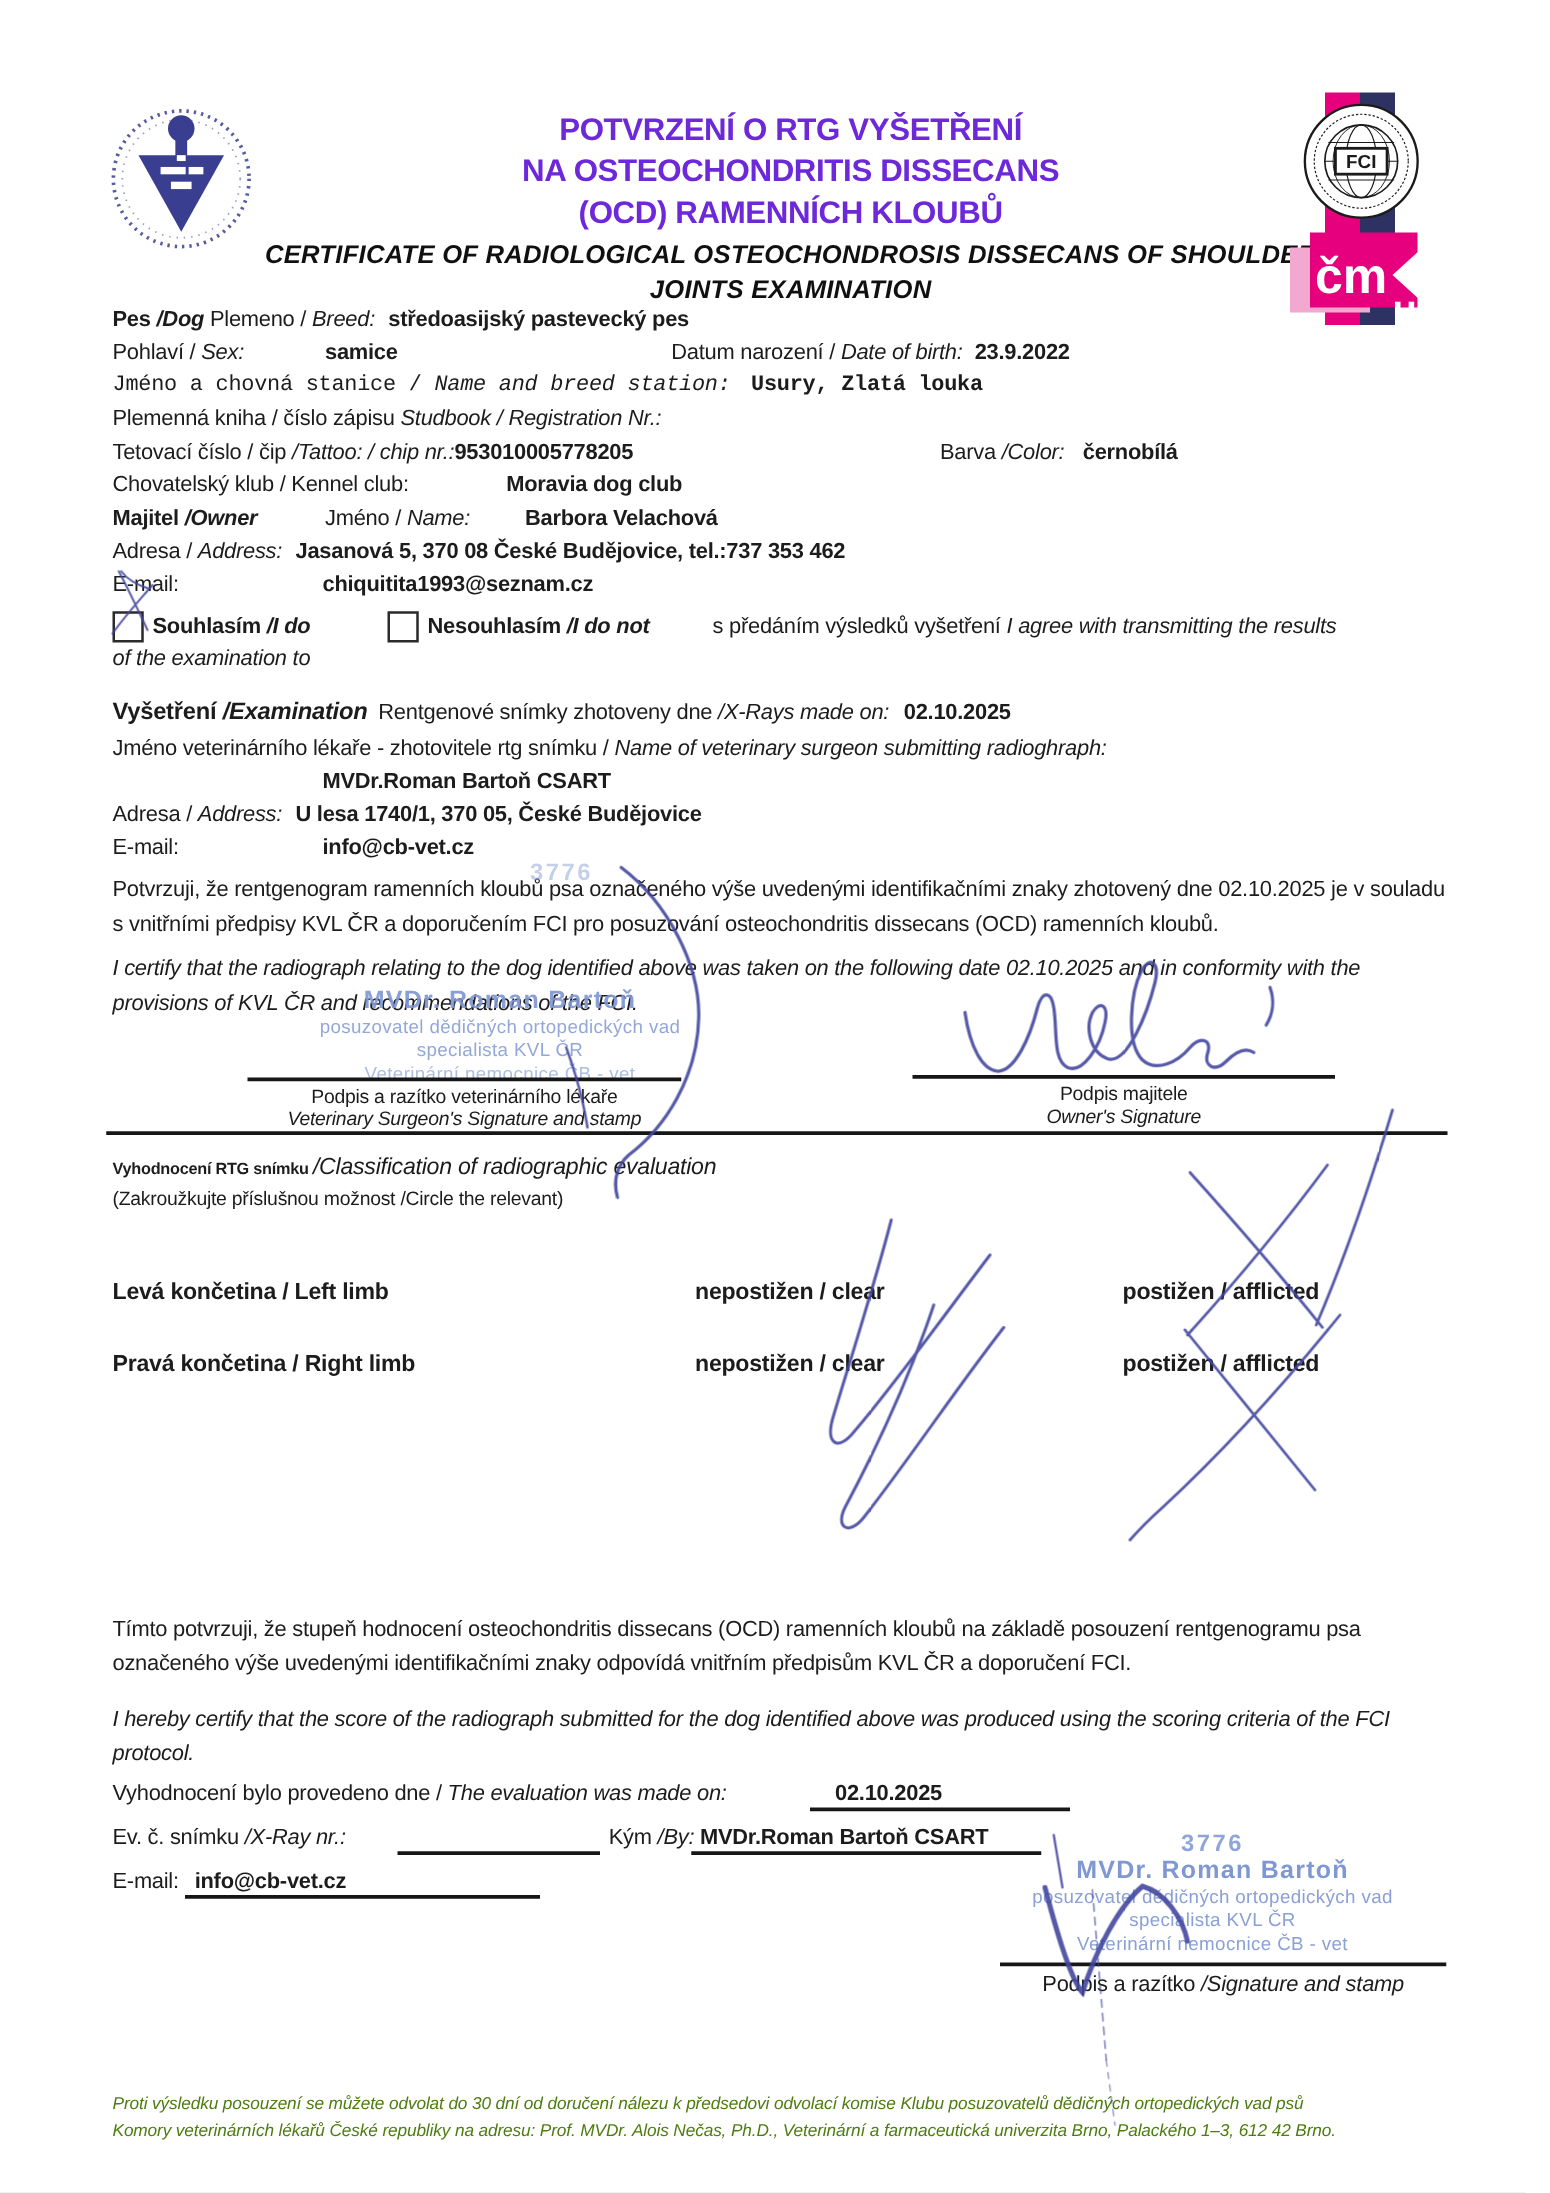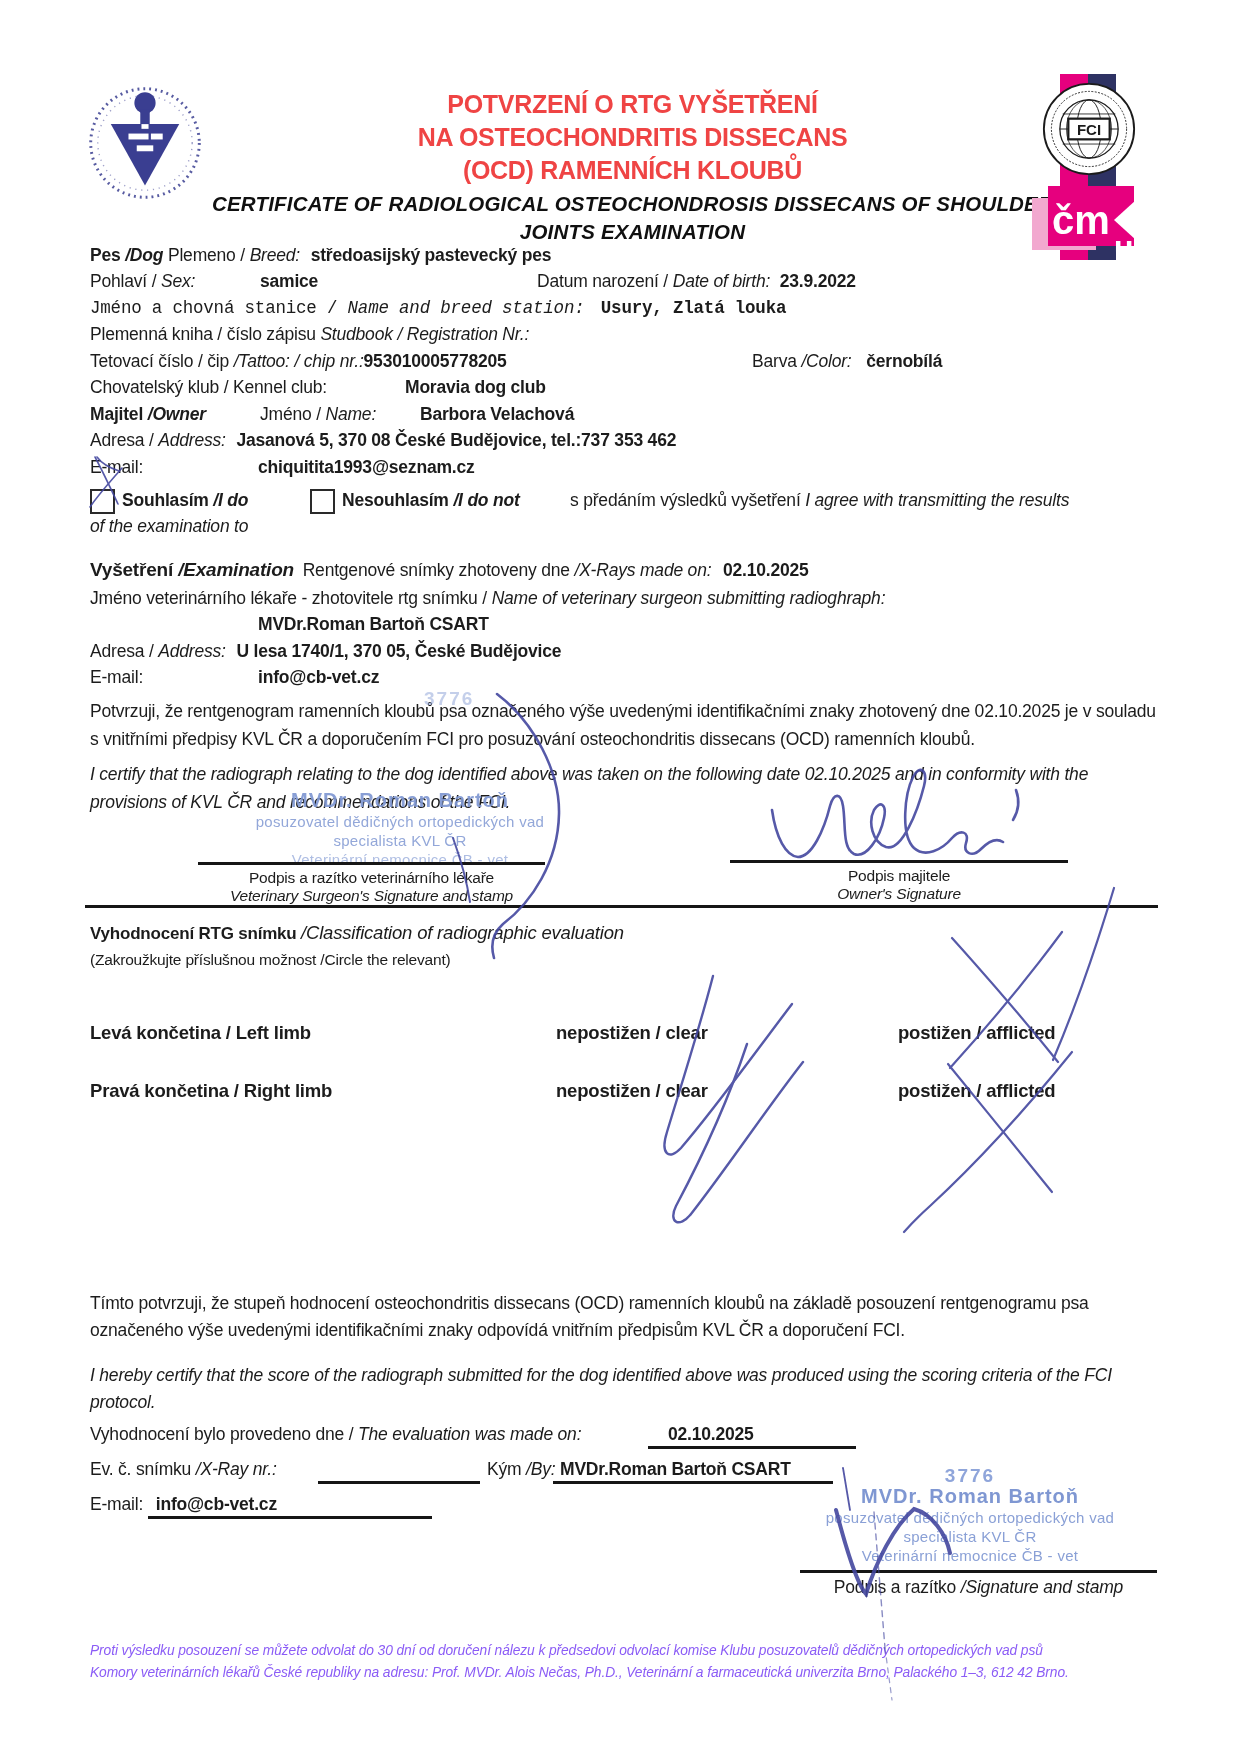--- a/index.html
+++ b/index.html
@@ -4,32 +4,32 @@
 <style>
   html,body{margin:0;padding:0;background:#e8e8e8;}
   #page{position:relative;width:1240px;height:1754px;background:#ffffff;margin:0 auto;
         font-family:"Liberation Sans",sans-serif;color:#1c1c1c;overflow:hidden;}
   .abs{position:absolute;}
   .b{font-weight:bold;}
   .i{font-style:italic;}
   .bi{font-weight:bold;font-style:italic;}
   .line{position:absolute;font-size:17.5px;letter-spacing:-0.2px;white-space:nowrap;}
   .titles{position:absolute;left:205px;top:88px;width:855px;text-align:center;}
-  .t-cz{font-size:25px;font-weight:bold;letter-spacing:-0.3px;line-height:33px;color:#ef4444;}
+  .t-cz{font-size:25px;font-weight:bold;letter-spacing:-0.3px;line-height:33px;color:#6d28d9;}
   .t-en{font-size:20.5px;font-weight:bold;font-style:italic;letter-spacing:0.2px;line-height:28px;color:#101010;}
   .cb{position:absolute;width:21px;height:21px;border:2px solid #2a2a2a;background:#fff;}
   .rule{position:absolute;background:#161616;}
   .stamp{position:absolute;text-align:center;color:#8aa0d6;line-height:19px;}
   .stamp .snum{font-size:19px;font-weight:bold;letter-spacing:2px;color:#8fa5da;}
   .stamp .sname{font-size:20px;font-weight:bold;letter-spacing:1px;color:#7f97d2;line-height:23px;}
   .stamp .srow{font-size:15px;letter-spacing:0.3px;}
   .sig-label{position:absolute;text-align:center;font-size:15.5px;letter-spacing:-0.2px;}
   .para{position:absolute;font-size:17.5px;line-height:28px;letter-spacing:-0.2px;}
   .eval-txt{font-size:18.5px;font-weight:bold;letter-spacing:-0.2px;}
-  .footer-line{position:absolute;font-size:13.8px;font-style:italic;letter-spacing:-0.1px;white-space:nowrap;color:#8b5cf6;}
+  .footer-line{position:absolute;font-size:13.8px;font-style:italic;letter-spacing:-0.1px;white-space:nowrap;color:#4d7c0f;margin-top:32px;}
   .faint-num{position:absolute;font-size:19px;font-weight:bold;color:#8aa0d6;opacity:0.5;letter-spacing:2px;}
   svg text{font-family:"Liberation Sans",sans-serif;}
 </style>
 </head>
 <body>
 
 <div id="page">
 
   <div class="abs" style="left:86px;top:84px;width:118px;height:118px;">
     <svg width="118" height="118" viewBox="0 0 100 100">
@@ -176,21 +176,21 @@
   <div class="sig-label" style="left:198px;top:869px;width:347px;">Podpis a razítko veterinárního lékaře</div>
   <div class="sig-label i" style="left:198px;top:887px;width:347px;">Veterinary Surgeon's Signature and stamp</div>
 
   <div class="rule" style="left:730px;top:860px;width:338px;height:3px;"></div>
   <div class="sig-label" style="left:730px;top:867px;width:338px;">Podpis majitele</div>
   <div class="sig-label i" style="left:730px;top:885px;width:338px;">Owner's Signature</div>
 
   <div class="rule" style="left:85px;top:905px;width:1073px;height:3px;"></div>
 
   <div class="line" style="left:90px;top:922px;">
-    <span class="b" style="font-size:17px;">Vyhodnocení RTG snímku </span><span class="i" style="font-size:18.5px;">/Classification of radiographic evaluation</span>
+    <span class="b" style="font-size:13px;">Vyhodnocení RTG snímku </span><span class="i" style="font-size:18.5px;">/Classification of radiographic evaluation</span>
   </div>
   <div class="line" style="left:90px;top:951px;font-size:15.5px;">(Zakroužkujte příslušnou možnost /Circle the relevant)</div>
 
   <div class="line eval-txt" style="left:90px;top:1022px;">Levá končetina / Left limb</div>
   <div class="line eval-txt" style="left:556px;top:1022px;">nepostižen / clear</div>
   <div class="line eval-txt" style="left:898px;top:1022px;">postižen / afflicted</div>
 
   <div class="line eval-txt" style="left:90px;top:1080px;">Pravá končetina / Right limb</div>
   <div class="line eval-txt" style="left:556px;top:1080px;">nepostižen / clear</div>
   <div class="line eval-txt" style="left:898px;top:1080px;">postižen / afflicted</div>

